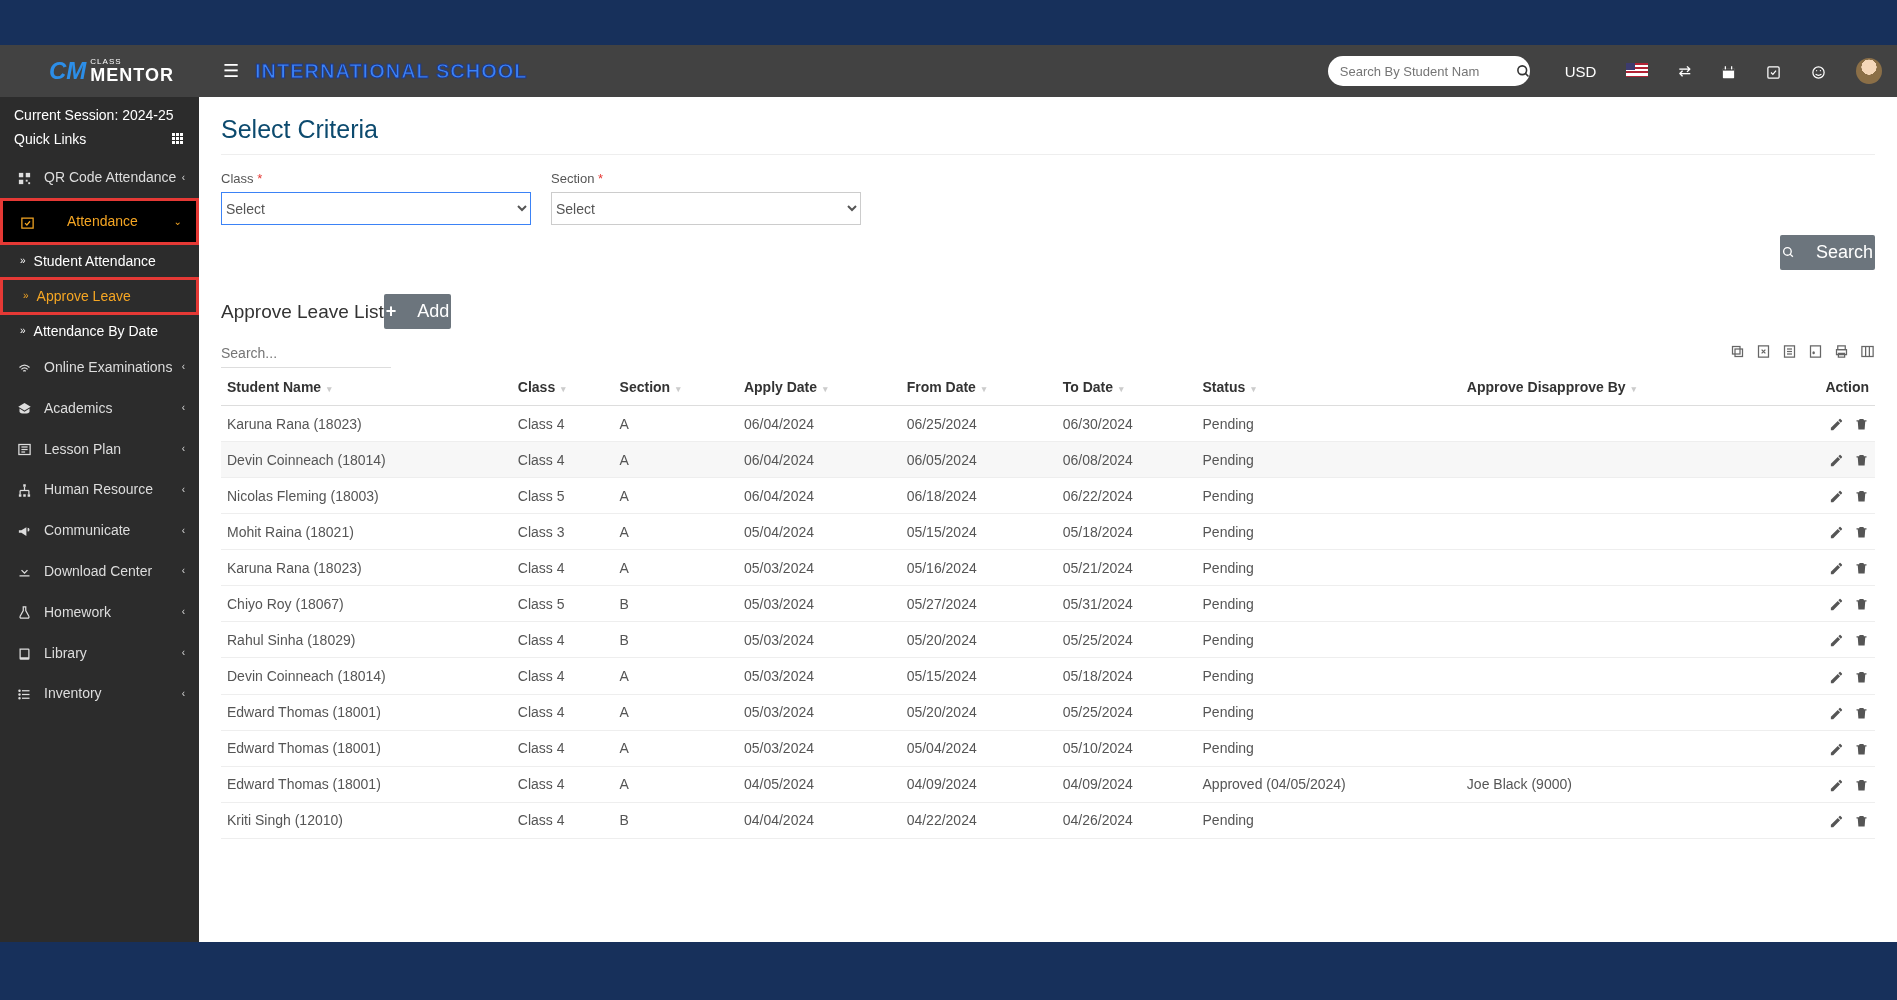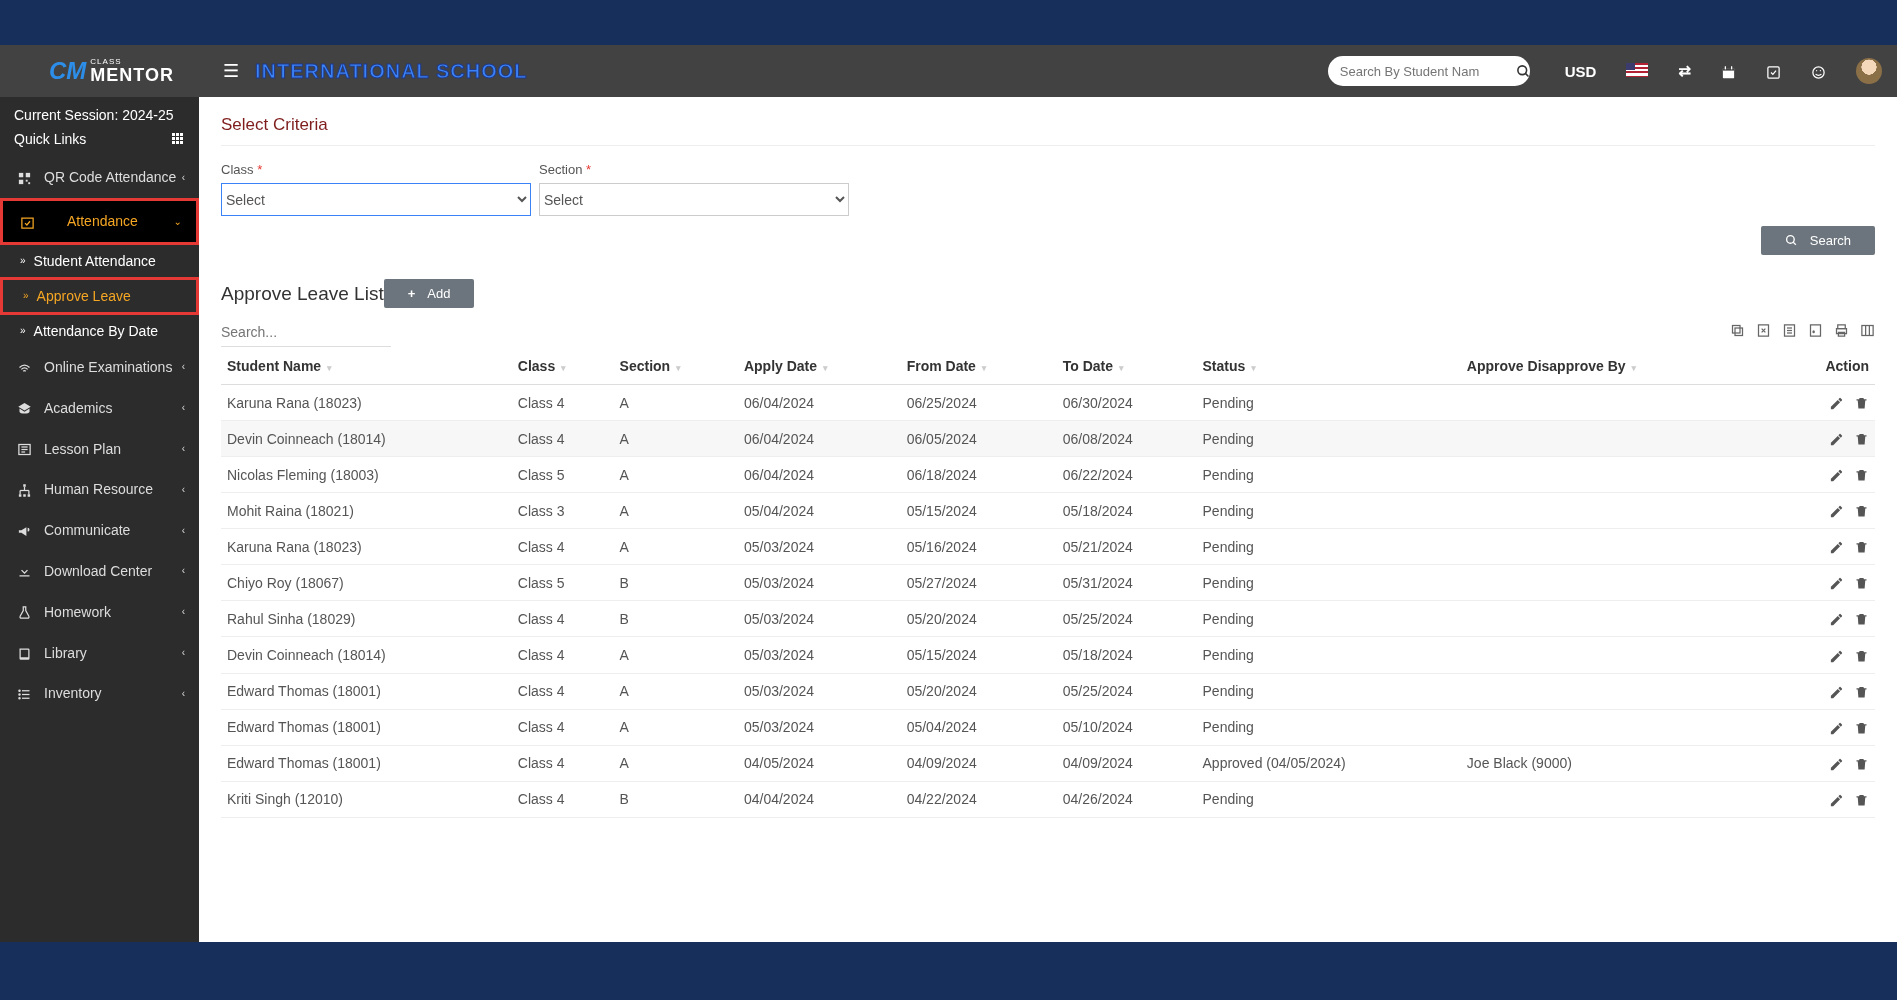--- a/index.html
+++ b/index.html
@@ -12,48 +12,48 @@
 .logo-cm { font-size: 24px; font-weight: bold; color: #2c8ee8; font-style: italic; margin-right: 4px; }
 .logo-text { display: flex; flex-direction: column; line-height: 1; }
 .logo-class { font-size: 8px; letter-spacing: 1px; }
 .logo-mentor { font-size: 18px; font-weight: bold; letter-spacing: 1px; }
 .hamburger { width: 40px; text-align: center; font-size: 18px; cursor: pointer; }
 .school-title { font-size: 20px; font-weight: bold; color: #3b82f6; -webkit-text-stroke: 1px #1e3a8a; letter-spacing: 1px; margin-left: 4px; }
 .header-spacer { flex: 1; }
 .search-box { background: #fff; border-radius: 20px; height: 30px; width: 202px; display: flex; align-items: center; padding: 0 12px; margin-right: 20px; }
 .search-box input { border: none; outline: none; flex: 1; font-size: 13px; color: #555; }
 .search-box .search-icon { color: #333; font-size: 14px; }
-.header-item { margin: 0 15px; font-size: 15px; cursor: pointer; font-weight: bold; }
+.header-item { margin: 0 15px; font-size: 15px; cursor: pointer; }
 .flag { width: 22px; height: 14px; background: linear-gradient(to bottom, #b22234 0%, #b22234 15%, #fff 15%, #fff 30%, #b22234 30%, #b22234 45%, #fff 45%, #fff 60%, #b22234 60%, #b22234 75%, #fff 75%, #fff 90%, #b22234 90%); position: relative; display: inline-block; }
 .flag::before { content: ""; position: absolute; top: 0; left: 0; width: 40%; height: 55%; background: #3c3b6e; }
 .avatar { width: 26px; height: 26px; border-radius: 50%; background: radial-gradient(circle at 50% 35%, #f5d7b9 35%, #8b6f47 36%); margin: 0 15px; }
 .main { display: flex; height: calc(100% - 45px - 52px - 58px); }
 .sidebar { width: 199px; background: #2c2c2c; color: #ddd; overflow-y: auto; }
 .session { padding: 10px 14px 4px; font-size: 14px; color: #fff; }
 .quicklinks { padding: 4px 14px 10px; font-size: 14px; color: #fff; display: flex; justify-content: space-between; align-items: center; }
 .grid-icon { display: inline-block; width: 14px; height: 14px; }
 .grid-icon span { display: inline-block; width: 3px; height: 3px; background: #fff; margin: 0.5px; float: left; }
 .nav-item { padding: 12px 14px; display: flex; align-items: center; cursor: pointer; font-size: 14px; position: relative; justify-content: flex-end; }
 .nav-item.active { background: #000; color: #f5a623; }
 .nav-item.active.highlighted { border: 3px solid #e53935; gap: 20px; }
 .nav-item .ico { width: 20px; margin-right: 10px; text-align: center; font-size: 14px; }
 .nav-item .chev { margin-left: auto; font-size: 10px; }
 .nav-sub { padding: 8px 14px 8px 20px; display: flex; align-items: center; cursor: pointer; font-size: 14px; background: #2c2c2c; color: #fff; }
 .nav-sub .sub-ico { margin-right: 8px; font-size: 10px; }
 .nav-sub.highlighted { border: 3px solid #e53935; color: #f5a623; }
 .content { flex: 1; background: #fff; padding: 18px 22px; overflow-y: auto; position: relative; }
-.section-title { font-size: 17px; color: #7f1d1d; padding-bottom: 10px; border-bottom: 1px solid #eee; margin-bottom: 16px; }
-.criteria-row { display: flex; gap: 8px; margin-bottom: 10px; }
+.section-title { font-size: 25px; color: #0c4a6e; padding-bottom: 10px; border-bottom: 1px solid #eee; margin-bottom: 16px; }
+.criteria-row { display: flex; gap: 20px; margin-bottom: 10px; }
 .field { width: 310px; }
 .field label { font-size: 13px; color: #555; display: block; margin-bottom: 6px; }
 .field .req { color: #e53935; }
 .field select { width: 100%; height: 33px; border: 1px solid #ccc; padding: 0 0; color: #555; font-size: 14px; background: #fff; }
 .field select.focused { border: 1px solid #3b82f6; }
 .btn-row { text-align: right; margin-bottom: 24px; }
-.btn { display: inline-flex; align-items: center; gap: 12px; padding: 7px 24px; background: #6c757d; color: #fff; border: none; font-size: 13px; cursor: pointer; border-radius: 2px; }
+.btn { display: inline-flex; align-items: center; gap: 21px; padding: 7px 2px; background: #6c757d; color: #fff; border: none; font-size: 18px; cursor: pointer; border-radius: 2px; }
 .list-header { display: flex; justify-content: flex-start; align-items: center; margin-bottom: 10px; }
 .list-title { font-size: 19px; color: #333; }
 .table-search { width: 170px; border: none; border-bottom: 1px solid #ddd; padding: 6px 0; font-size: 14px; color: #999; outline: none; }
 .table-tools { text-align: right; margin-top: -26px; margin-bottom: 10px; }
 .tool-icon { display: inline-block; width: 16px; height: 16px; margin-left: 6px; cursor: pointer; color: #666; font-size: 13px; text-align: center; }
 table { width: 100%; border-collapse: collapse; }
 th { text-align: left; padding: 10px 6px; font-size: 14px; color: #333; border-bottom: 1px solid #ddd; }
 th .sort { color: #ccc; font-size: 9px; margin-left: 2px; }
 th.right { text-align: right; }
 td { padding: 9px 6px; font-size: 14px; color: #555; border-bottom: 1px solid #eee; }

